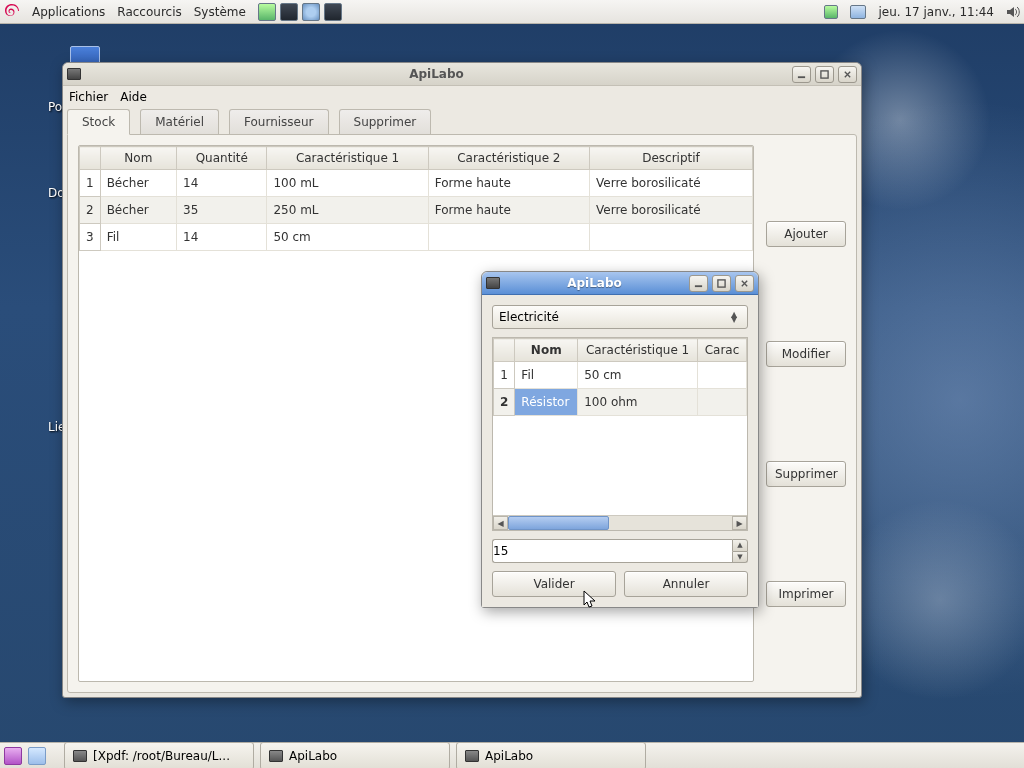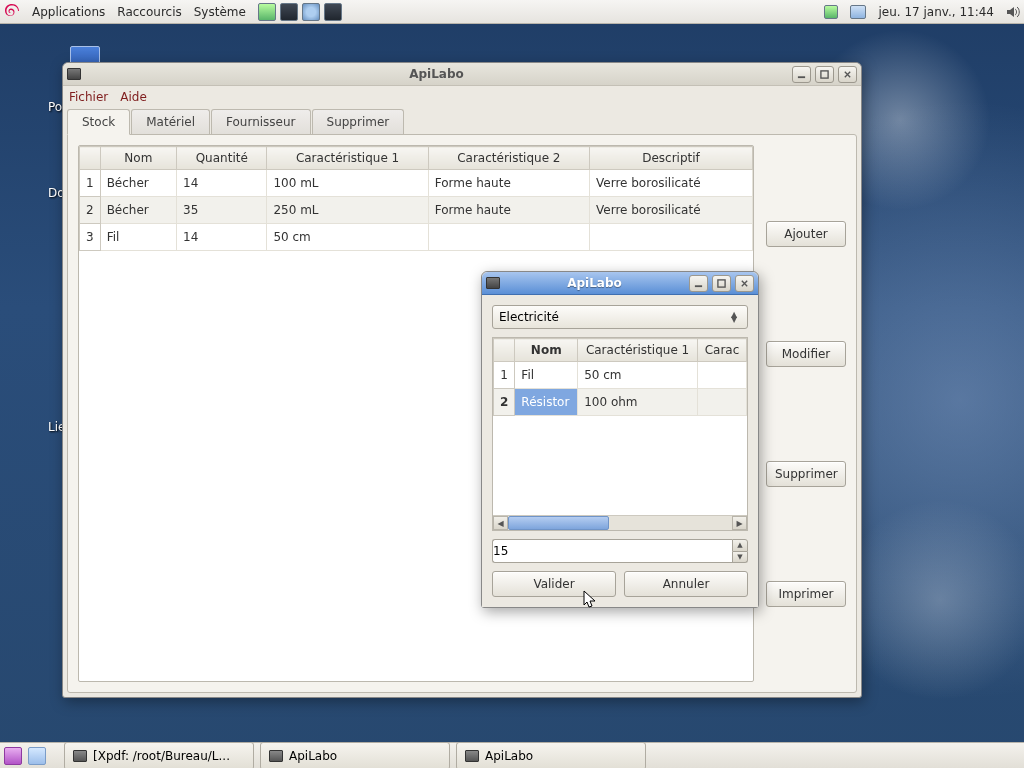--- a/index.html
+++ b/index.html
@@ -32,23 +32,23 @@
   .window { position: absolute; background: #ece9e2; border: 1px solid #888; border-radius: 6px 6px 3px 3px; box-shadow: 2px 4px 14px rgba(0,0,0,0.35); display:flex; flex-direction:column; }
   .titlebar { height: 23px; background: linear-gradient(#e8e6de,#d6d3c9); border-bottom: 1px solid #c4c0b6; border-radius: 6px 6px 0 0; display: flex; align-items: center; padding: 0 4px; gap:4px; }
   .titlebar.active { background: linear-gradient(#a8c6ef,#5a8fd6); border-bottom-color:#3f6fb0; }
   .titlebar .ttitle { flex:1; text-align:center; font-weight:bold; color:#555; }
   .titlebar.active .ttitle { color:#fff; text-shadow: 0 1px 1px rgba(0,0,0,0.4); }
   .titlebar .win-icon { width:14px; height:12px; background: linear-gradient(#777,#444); border:1px solid #333; border-radius:1px; }
   .titlebar .win-btn { width: 19px; height:17px; background: linear-gradient(#f6f5f1,#d9d5ca); border:1px solid #9c988e; border-radius:3px; display:flex; align-items:center; justify-content:center; font-size:10px; color:#444; }
   .titlebar .win-btn svg { width:9px; height:9px; }
 
   .menubar { height:22px; background:#ece9e2; display:flex; align-items:center; padding: 0 6px; gap: 12px;}
-  .menubar span { color:#7f1d1d; }
-
-  .tabstrip { height:26px; display:flex; align-items:flex-end; padding-left:4px; gap:1px; background:#ece9e2; }
+  .menubar span { color:#000000; }
+
+  .tabstrip { height:26px; display:flex; align-items:flex-end; padding-left:4px; gap:10px; background:#ece9e2; }
   .tab { background: linear-gradient(#efedeb,#e2dfda); border:1px solid #bdb9af; border-bottom:none; padding: 5px 14px 5px; border-radius:3px 3px 0 0; color:#444; }
   .tab.active { background: #f5f3ee; font-weight:normal; border-bottom: 1px solid #f5f3ee; position: relative; top:1px; }
 
   .tabcontent { flex:1; background: #f5f3ee; border:1px solid #bdb9af; margin: 0 4px 4px 4px; padding:10px; display:flex; gap:12px; border-radius: 0 3px 3px 3px; }
   .tableframe { flex:1; background:#fff; border:1px solid #bcb8ae; border-radius:2px; overflow:hidden; }
   .sideactions { width:80px; display:flex; flex-direction:column; gap: 94px; padding-top:76px; }
   .gtkbtn { background: linear-gradient(#fdfcfa,#e4e1d8); border:1px solid #a7a399; border-radius:3px; padding: 5px 8px; color:#333; text-align:center; box-shadow: inset 0 1px 0 #fff; }
 
   table.grid { border-collapse: collapse; width:100%; }
   table.grid th { background: linear-gradient(#f7f6f2,#e6e3da); border:1px solid #cdc9bf; font-weight:normal; padding:4px 6px; color:#333; }

